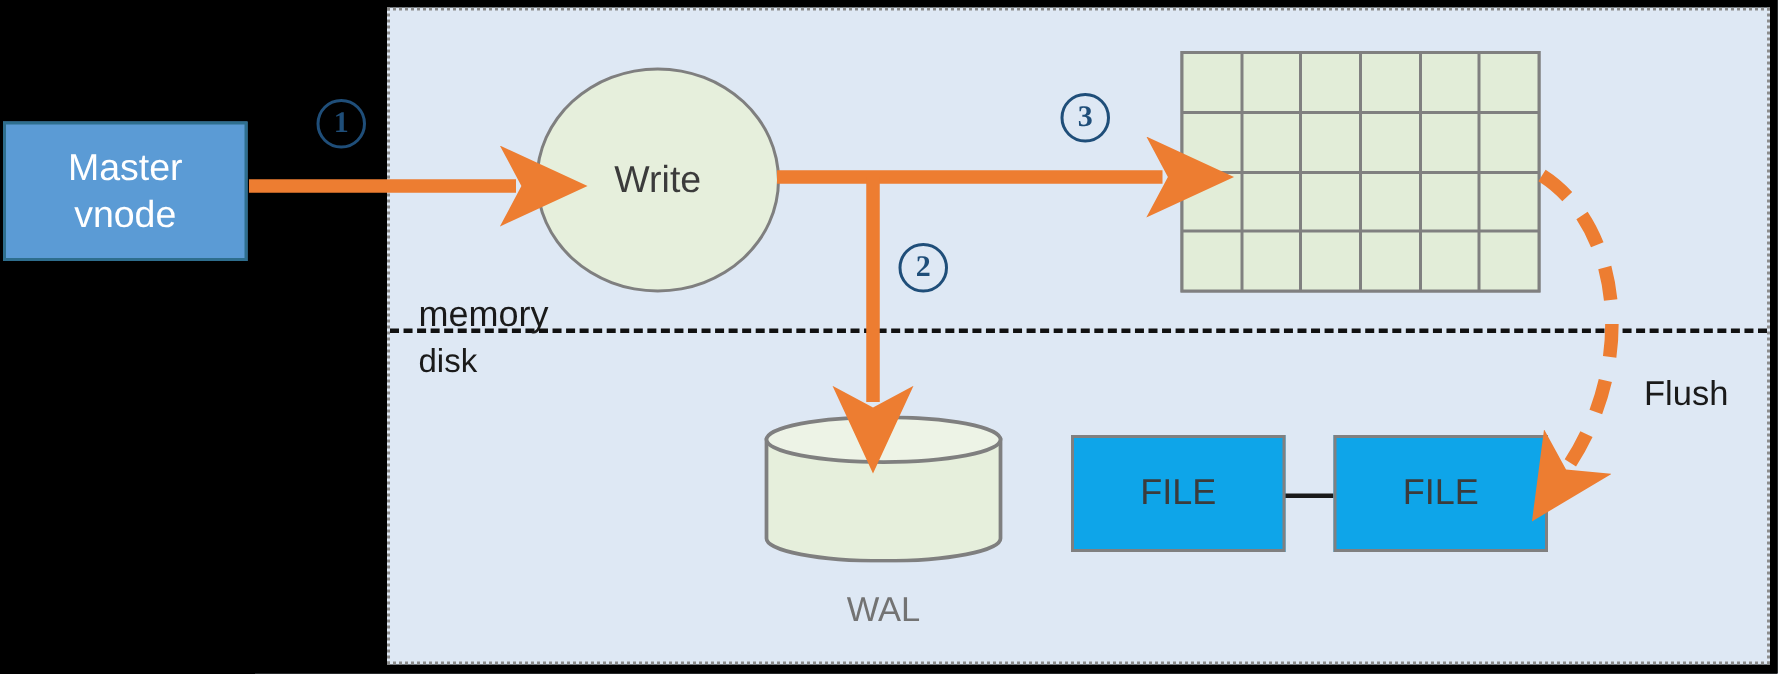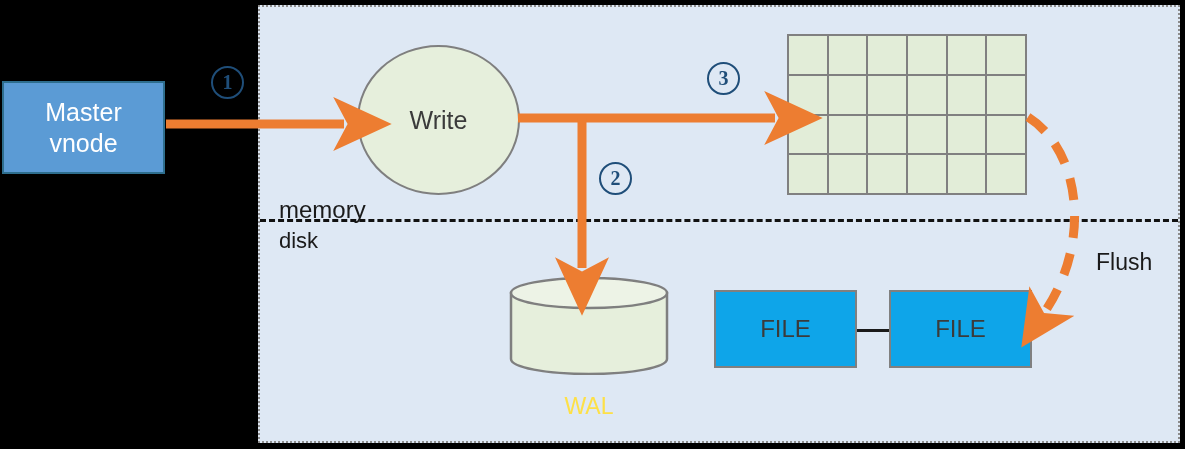--- a/index.html
+++ b/index.html
@@ -93,21 +93,21 @@
     width: 160px;
     height: 98px;
   }
   #wal-label {
     position: absolute;
     left: 509px;
     top: 393px;
     width: 160px;
     text-align: center;
     font-size: 23px;
-    color: #fde047;
+    color: #737373;
   }
 
   
   .file-box {
     position: absolute;
     top: 290px;
     width: 143px;
     height: 78px;
     background: #0ea5e9;
     border: 2px solid #808080;

